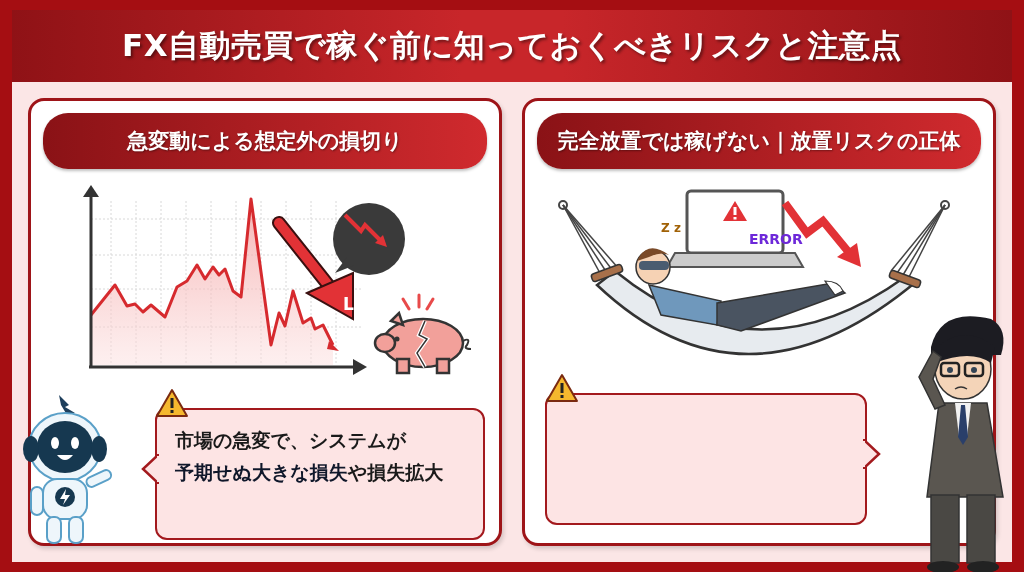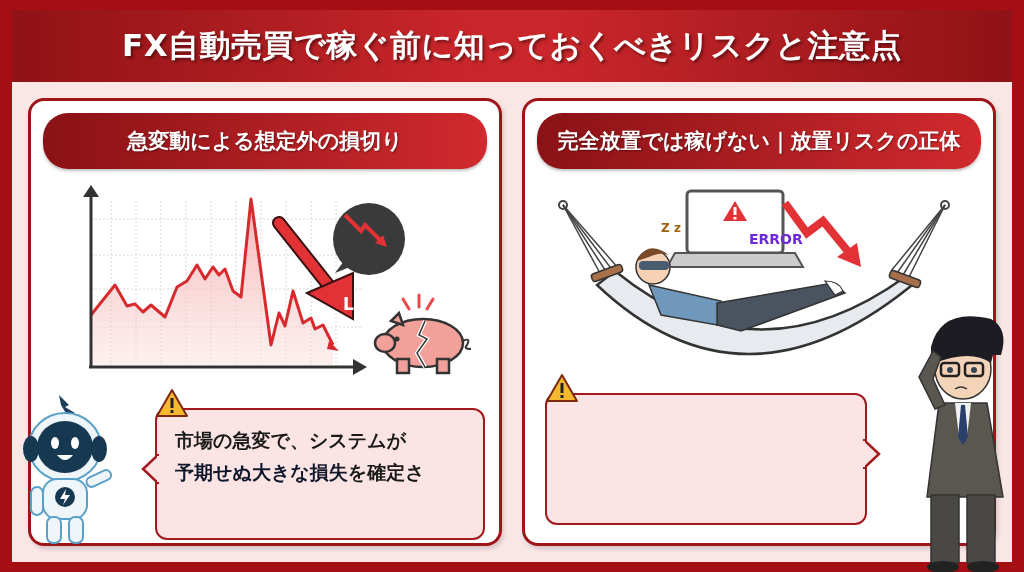--- a/index.html
+++ b/index.html
@@ -151,21 +151,21 @@
       <svg class="warn" width="34" height="30" viewBox="0 0 34 30">
         <polygon points="17,2 32,28 2,28" fill="#f5b82e" stroke="#7a2a10" stroke-width="2" stroke-linejoin="round"></polygon>
         <rect x="15.5" y="10" width="3" height="10" fill="#222"></rect>
           <rect x="15.5" y="22" width="3" height="3" fill="#222"></rect>
       </svg>
       <svg class="tail-left" width="18" height="30" viewBox="0 0 18 30">
         <polygon points="18,0 2,15 18,30" fill="#fde4e4" stroke="#a3191d" stroke-width="2.5"></polygon>
         <rect x="16" y="2" width="4" height="26" fill="#fde4e4"></rect>
       </svg>
       <div><span>市場の急変で、システムが</span></div>
-      <div><span class="hl">予期せぬ大きな損失</span><span>を確定さ</span></div>
+      <div><span class="hl">予期せぬ大きな損失</span><span>や損失拡大</span></div>
     </div>
   </div>
 
   <div class="panel right">
     <div class="panel-head">
       <span>完全放置では稼げない｜放置リスクの正体</span>
     </div>
 
     <svg class="abs" style="left:20px;top:84px" width="420" height="200" viewBox="0 0 420 200">
 

